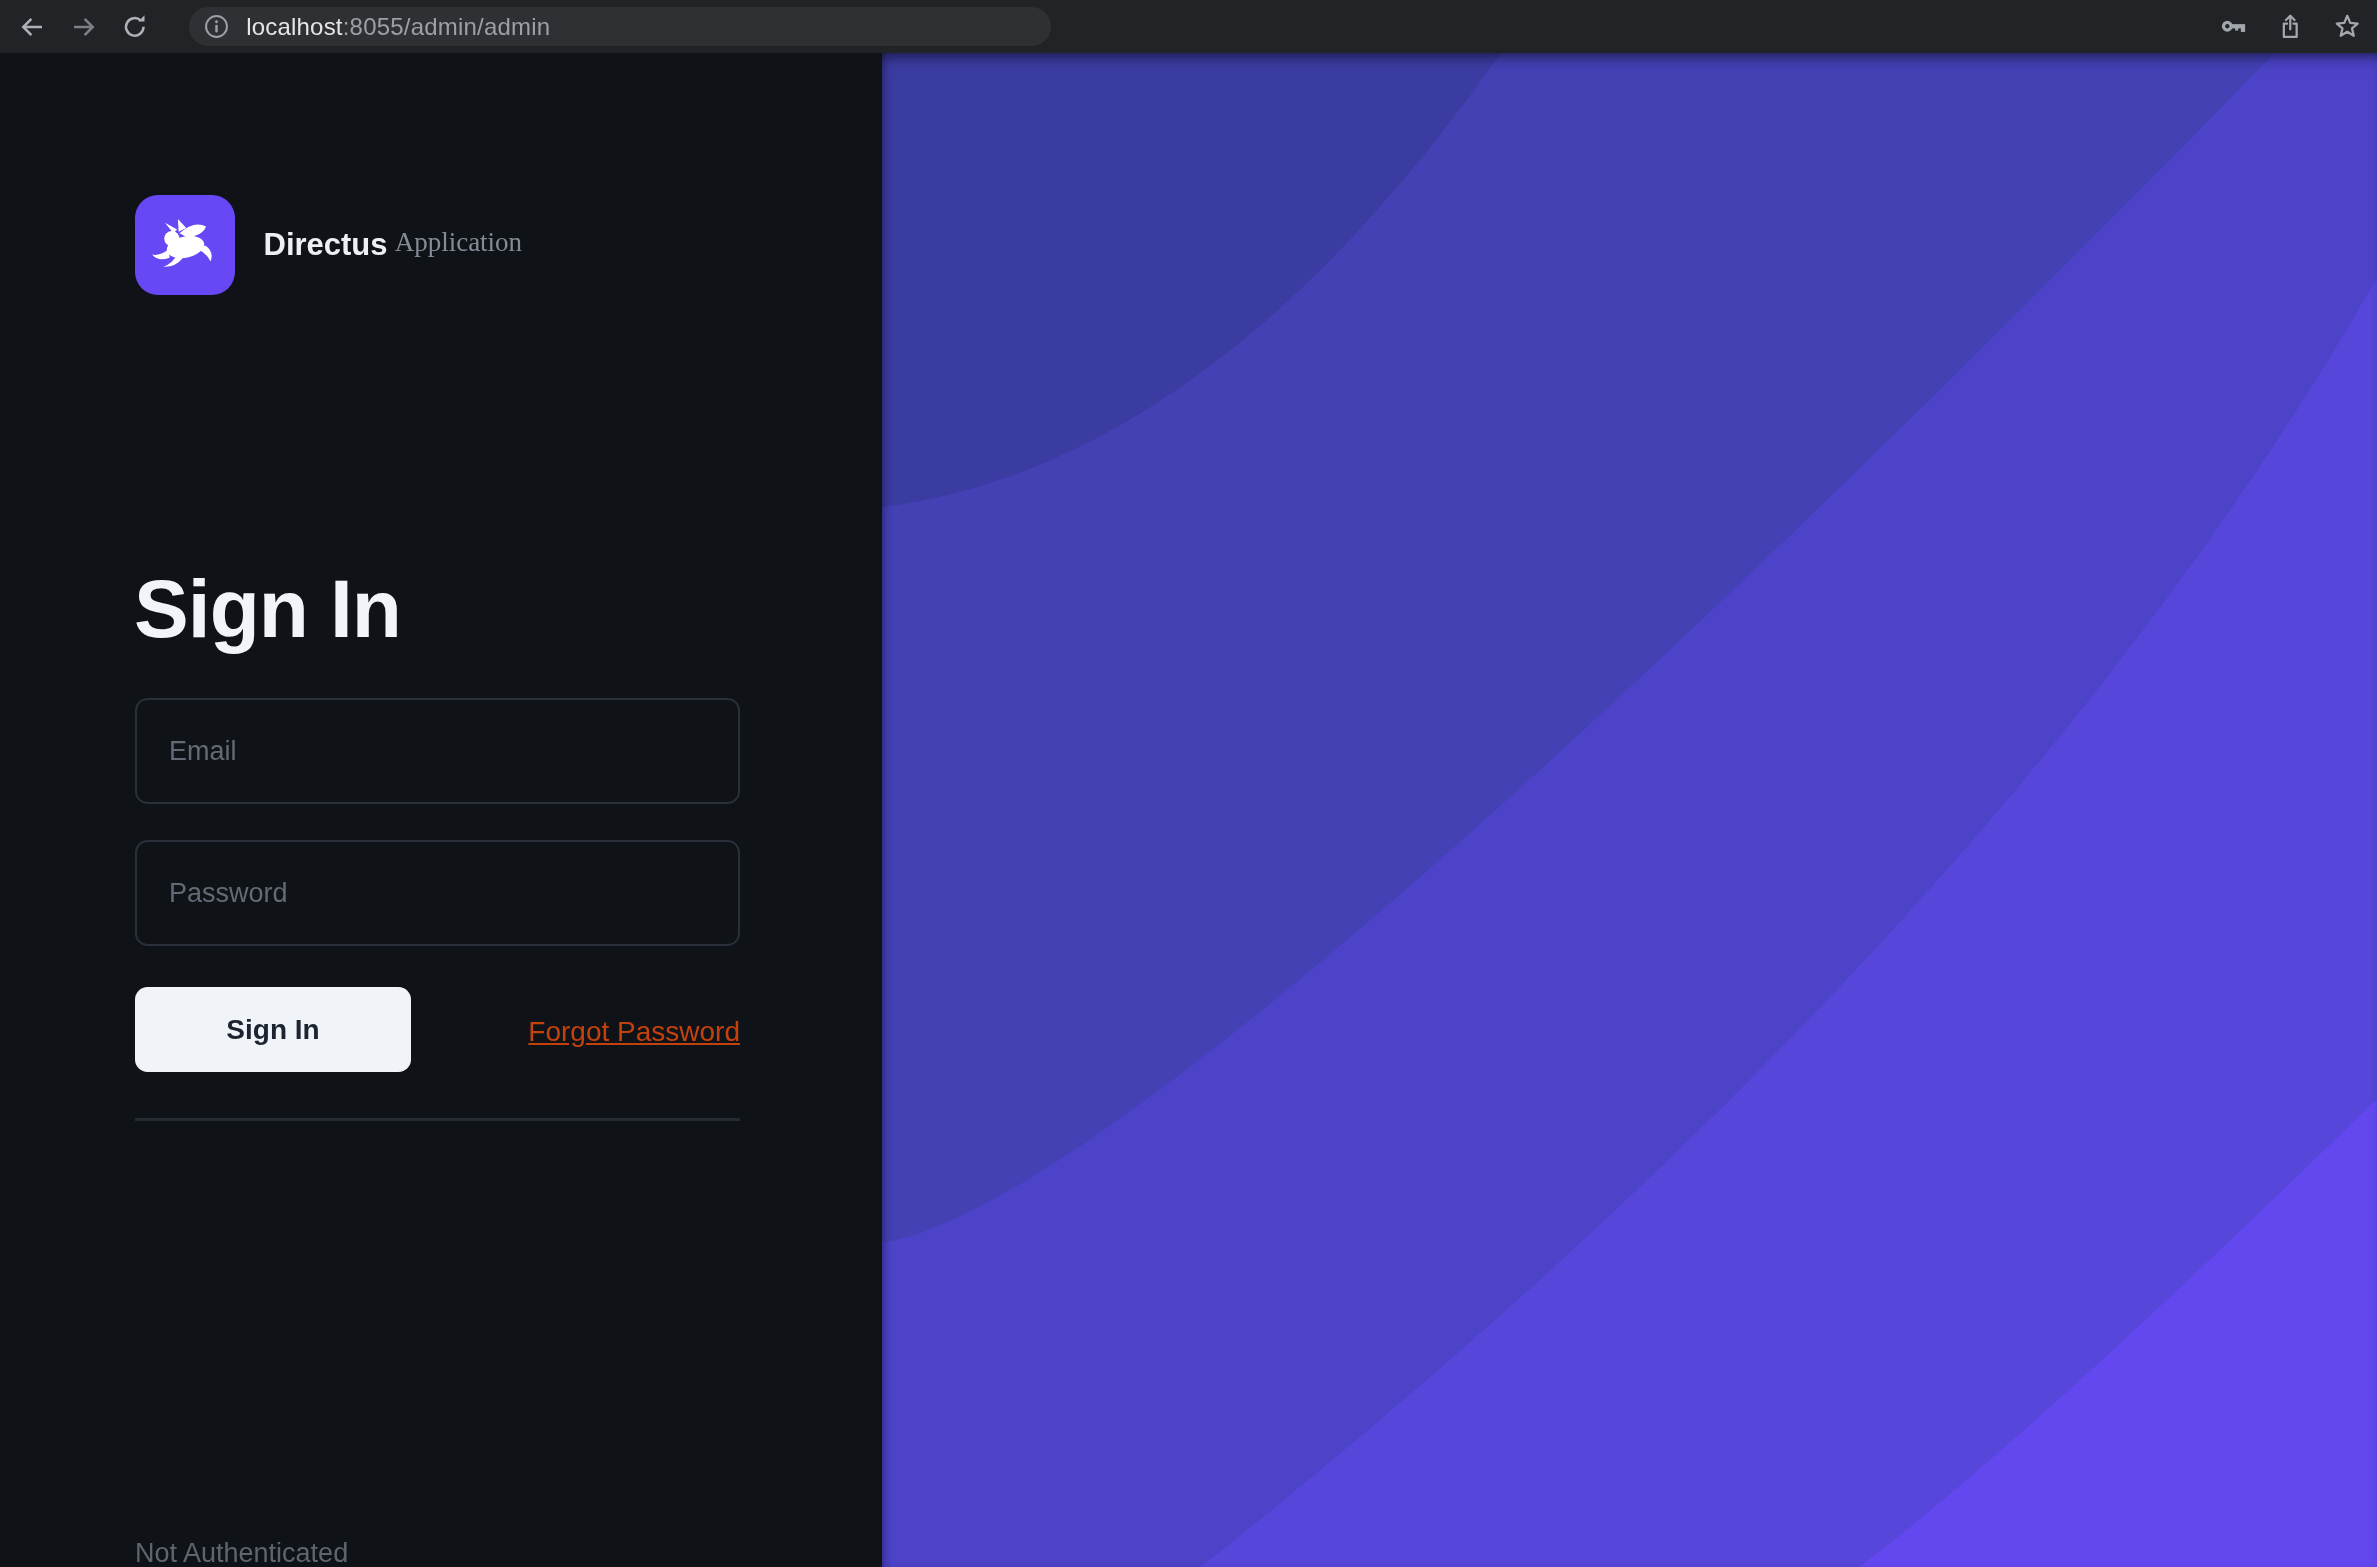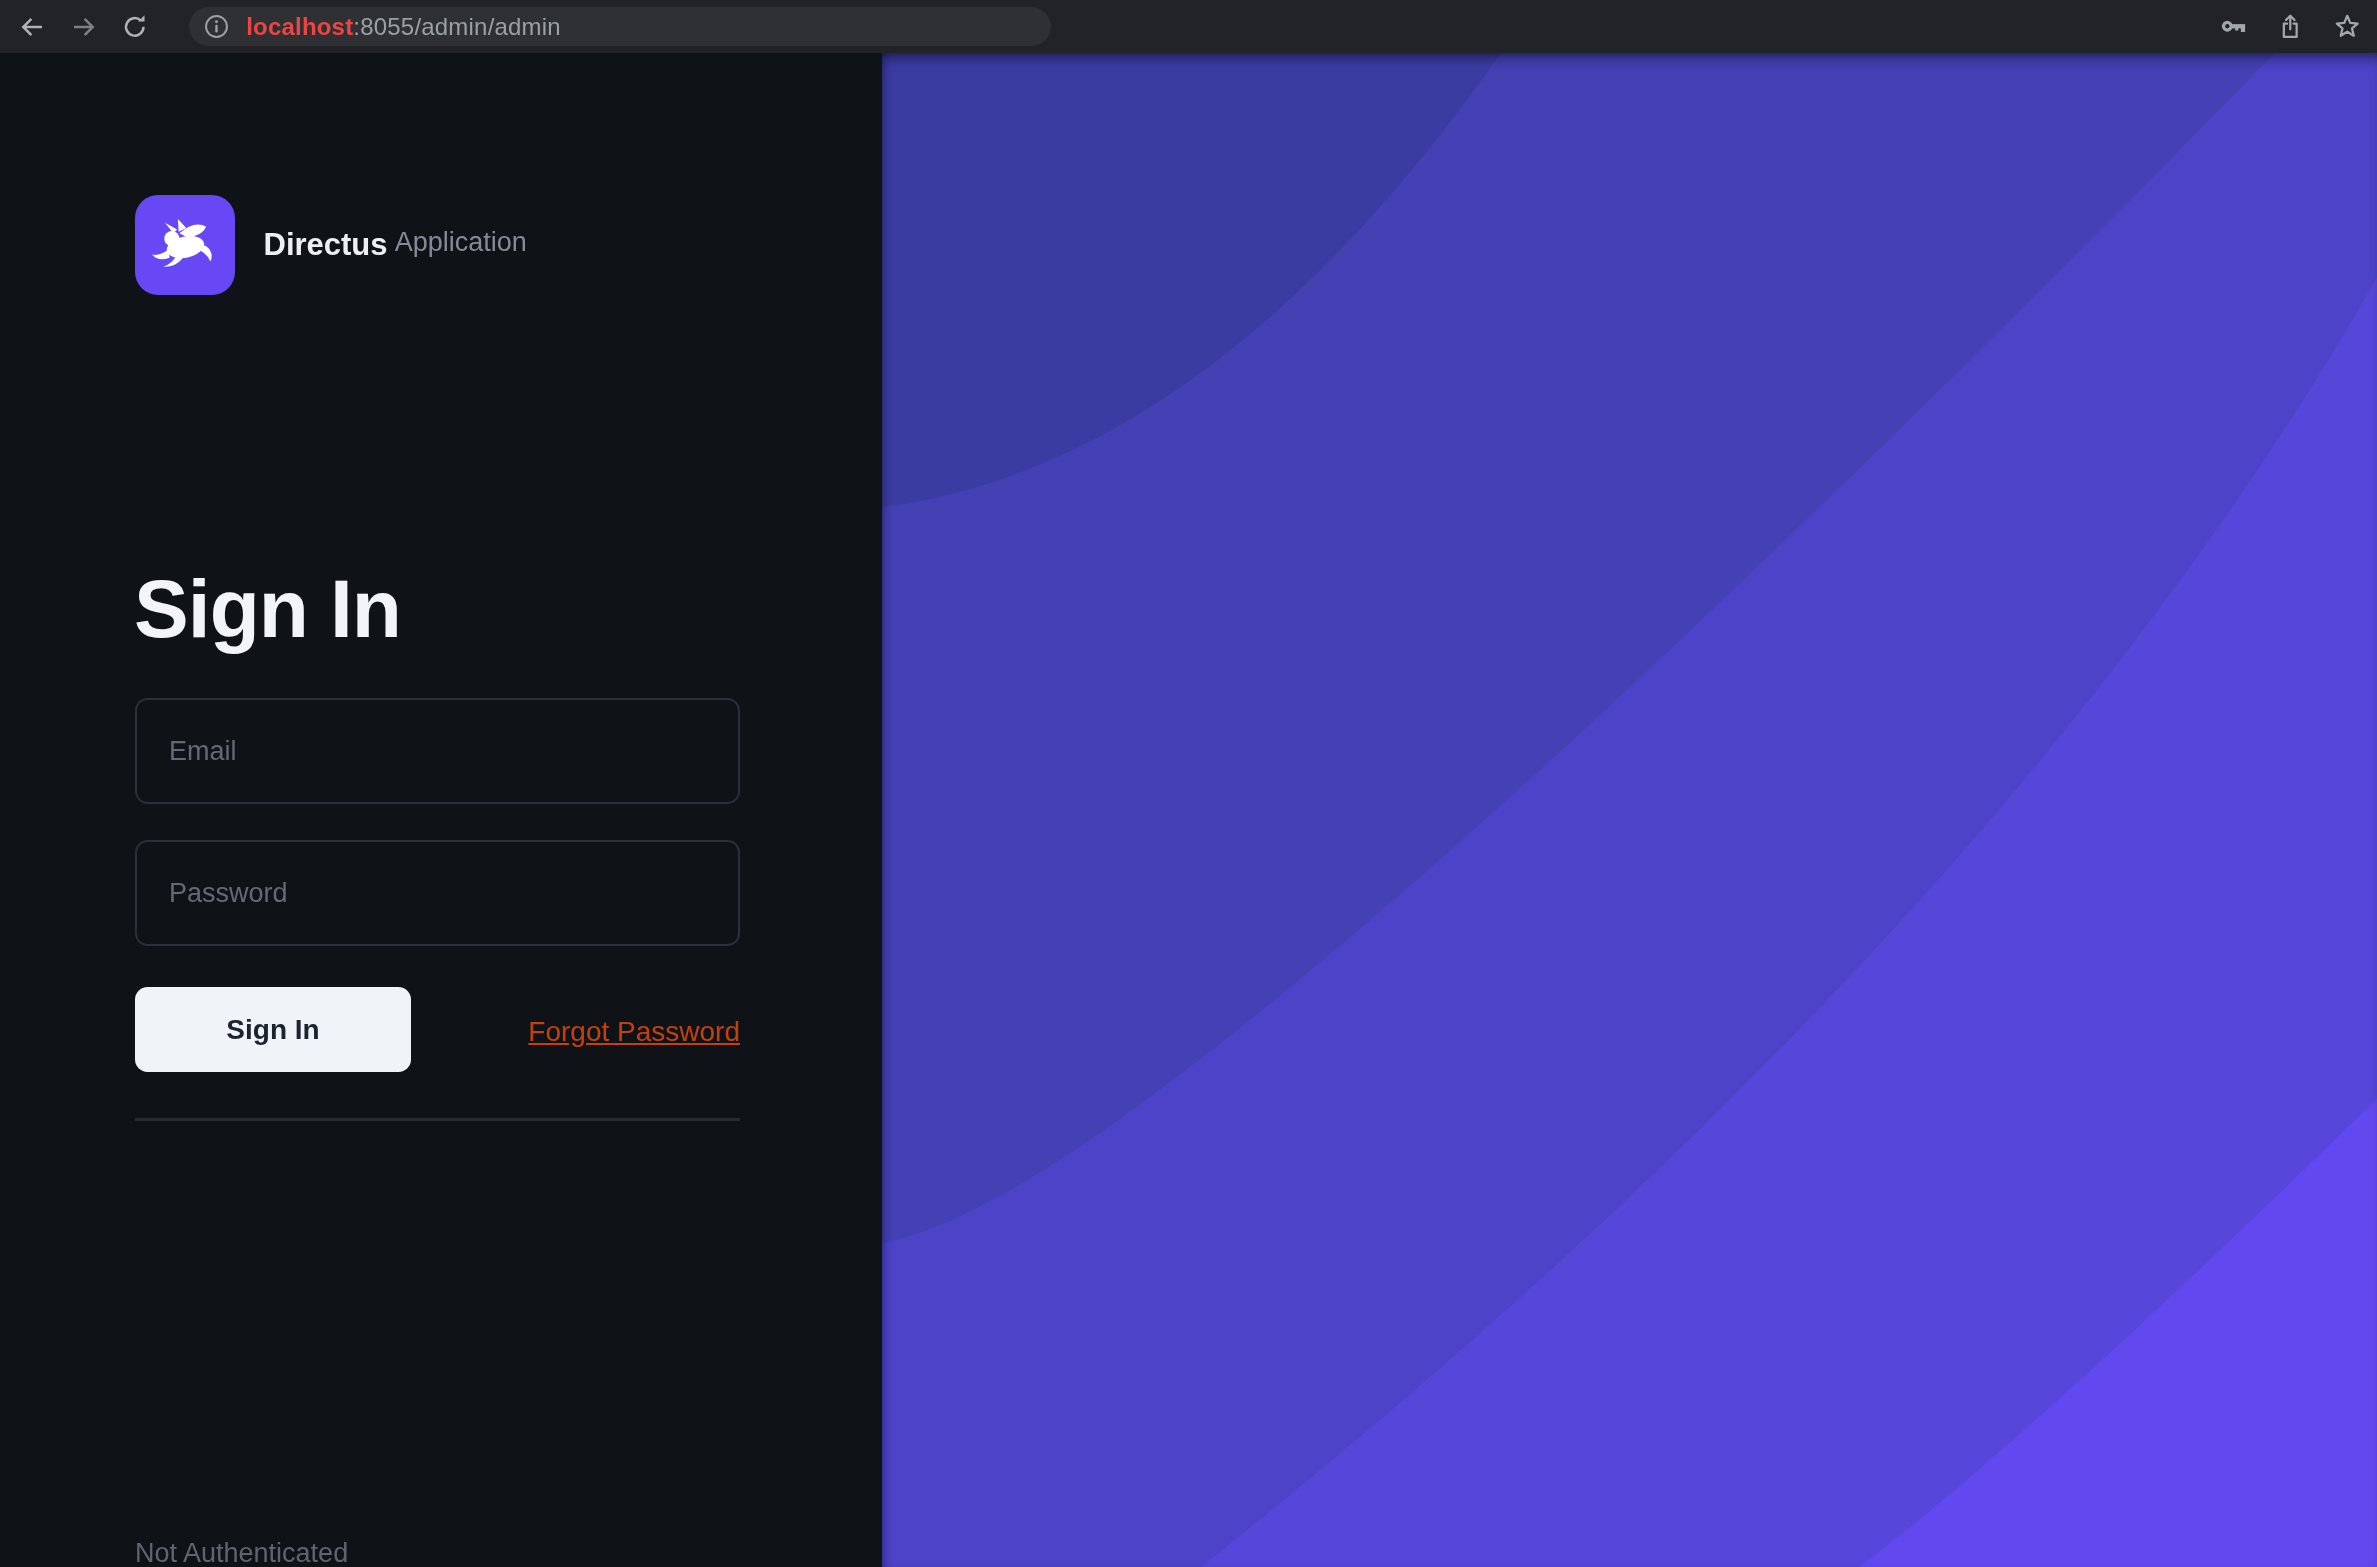--- a/index.html
+++ b/index.html
@@ -6,40 +6,40 @@
   body{width:2377px;height:1567px;overflow:hidden;font-family:"Liberation Sans",sans-serif;}
   .screen{position:relative;width:2377px;height:1567px;}
 
   
   .chrome{position:absolute;left:0;top:0;width:2377px;height:53px;background:#212326;display:flex;align-items:center;}
   .nav-btn{width:39px;height:39px;margin-left:12.5px;display:flex;align-items:center;justify-content:center;border-radius:50%;flex:0 0 auto;}
   .nav-btn svg{width:30px;height:30px;}
   .url-pill{position:absolute;left:189px;top:7.1px;width:862px;height:39px;border-radius:19.6px;background:#2f3034;display:flex;align-items:center;}
   .url-pill .info{margin-left:14.2px;width:27px;height:27px;flex:0 0 auto;}
   .url-text{margin-left:16px;font-size:24px;letter-spacing:0.2px;white-space:nowrap;}
-  .url-host{color:#ef4444;font-weight:bold;}
+  .url-host{color:#e5e5e5;}
   .url-path{color:#9aa0a6;}
   .chrome-right{position:absolute;right:12.5px;top:0;height:53px;display:flex;align-items:center;gap:23px;}
   .chrome-right .cicon{width:34px;height:34px;display:flex;align-items:center;justify-content:center;}
   .chrome-right svg{width:28.5px;height:28.5px;}
 
   
   .page{position:absolute;left:0;top:53px;width:2377px;height:1514px;}
   .login-panel{position:absolute;left:0;top:0;width:882px;height:1514px;background:#0f1318;}
   .art{position:absolute;left:882px;top:0;width:1496px;height:1514px;overflow:hidden;}
   .art svg{position:absolute;inset:0;width:100%;height:100%;display:block;}
   .art .shade{position:absolute;inset:0;box-shadow:inset 0 10.7px 14.2px -7.1px rgba(0,0,0,.55), inset 7.1px 0 10.7px -7.1px rgba(0,0,0,.4);}
 
   
   .brand{position:absolute;left:135px;top:142px;display:flex;align-items:center;}
   .logo{width:100px;height:100px;border-radius:23px;background:#6847f5;display:flex;align-items:center;justify-content:center;flex:0 0 auto;}
   .logo svg{width:85px;height:85px;}
   .brand-text{margin-left:28.5px;display:flex;flex-direction:row;justify-content:center;gap:7.1px;}
   .brand-title{font-size:31px;font-weight:700;color:#edeff3;line-height:1.1;}
-  .brand-subtitle{font-size:27px;color:#858b96;line-height:1.1;}
+  .brand-subtitle{font-size:27px;color:#858b96;line-height:1.1;font-family:Liberation Serif, serif;}
 
   
   .headline{position:absolute;left:134px;top:515px;margin:0;font-size:82px;line-height:1;font-weight:800;letter-spacing:-0.9px;color:#f2f4f7;}
   .field{position:absolute;left:135px;width:605px;height:106px;box-sizing:border-box;background:#0f1318;border:2.7px solid #2a2f39;border-radius:12.5px;padding:0 32px;font-size:27px;color:#e6e9ee;outline:none;font-family:"Liberation Sans",sans-serif;}
   .field::placeholder{color:#636a76;opacity:1;}
   #email-field{top:645px;}
   #password-field{top:787px;}
   .submit-btn{position:absolute;left:135px;top:934px;width:276px;height:85px;border:none;border-radius:12.5px;background:#f0f3f8;color:#1b2430;font-size:28px;font-weight:700;font-family:"Liberation Sans",sans-serif;cursor:pointer;}
   .forgot{position:absolute;left:410px;top:963px;width:330px;text-align:right;font-size:28px;color:#c2410c;cursor:pointer;text-decoration:underline;}
   .divider{position:absolute;left:135px;top:1065px;width:605px;height:2.7px;background:#262b33;}

